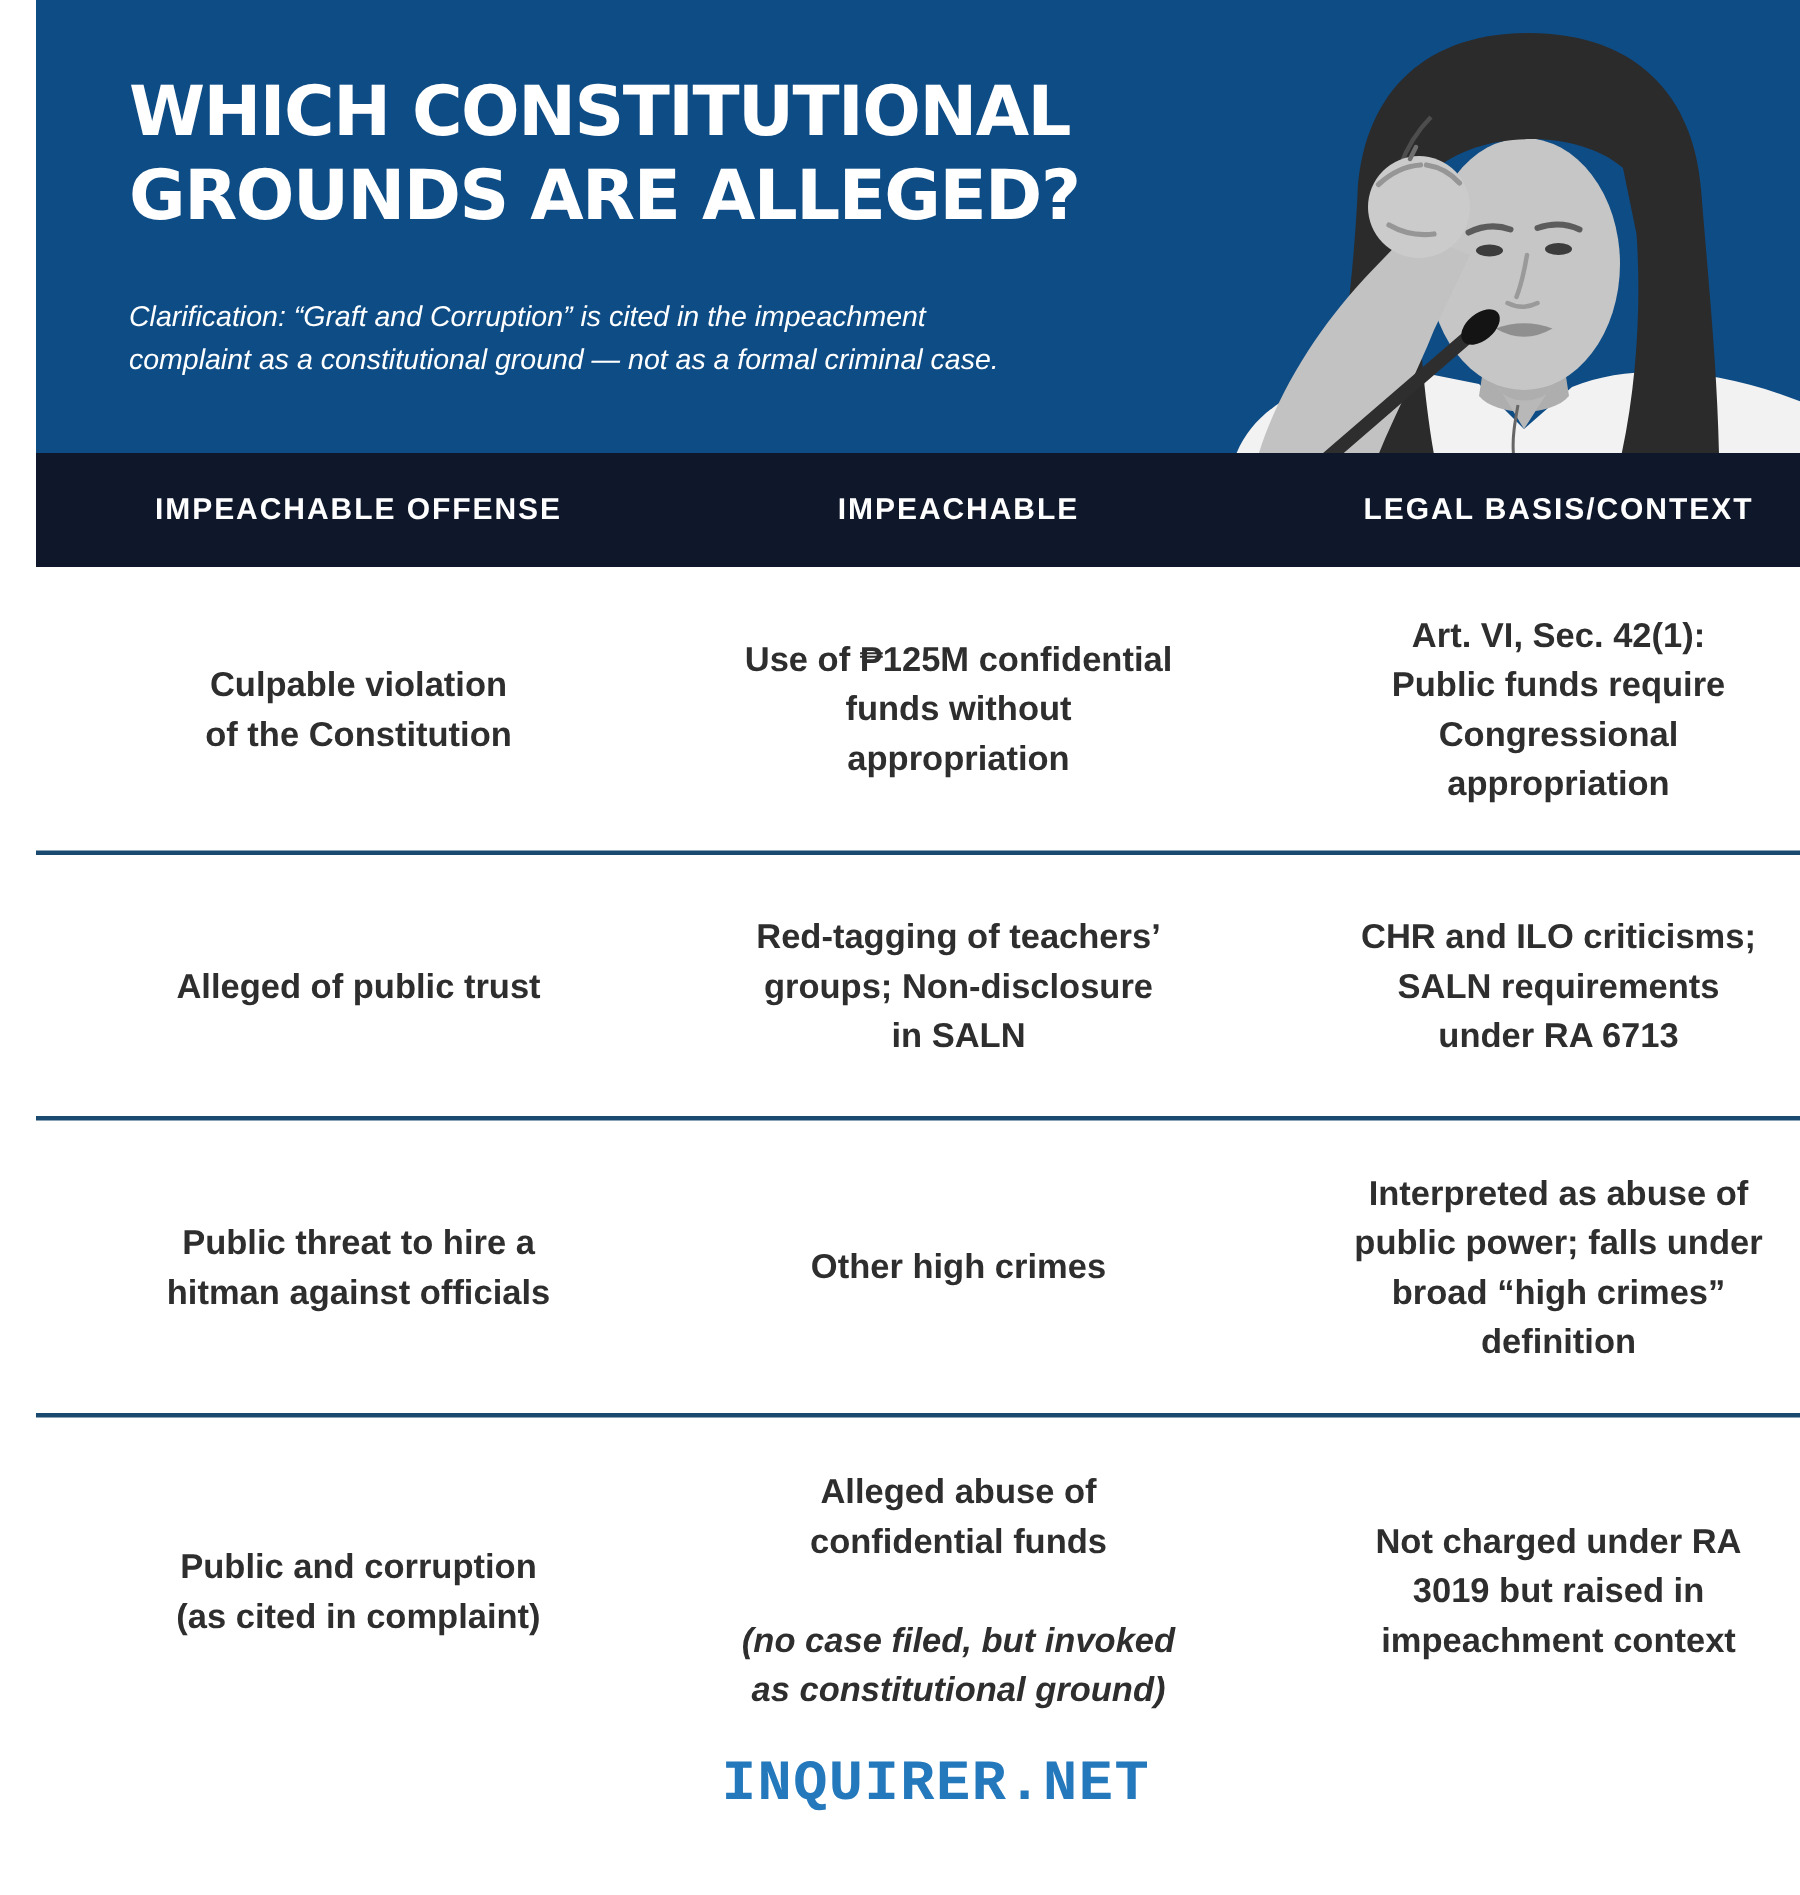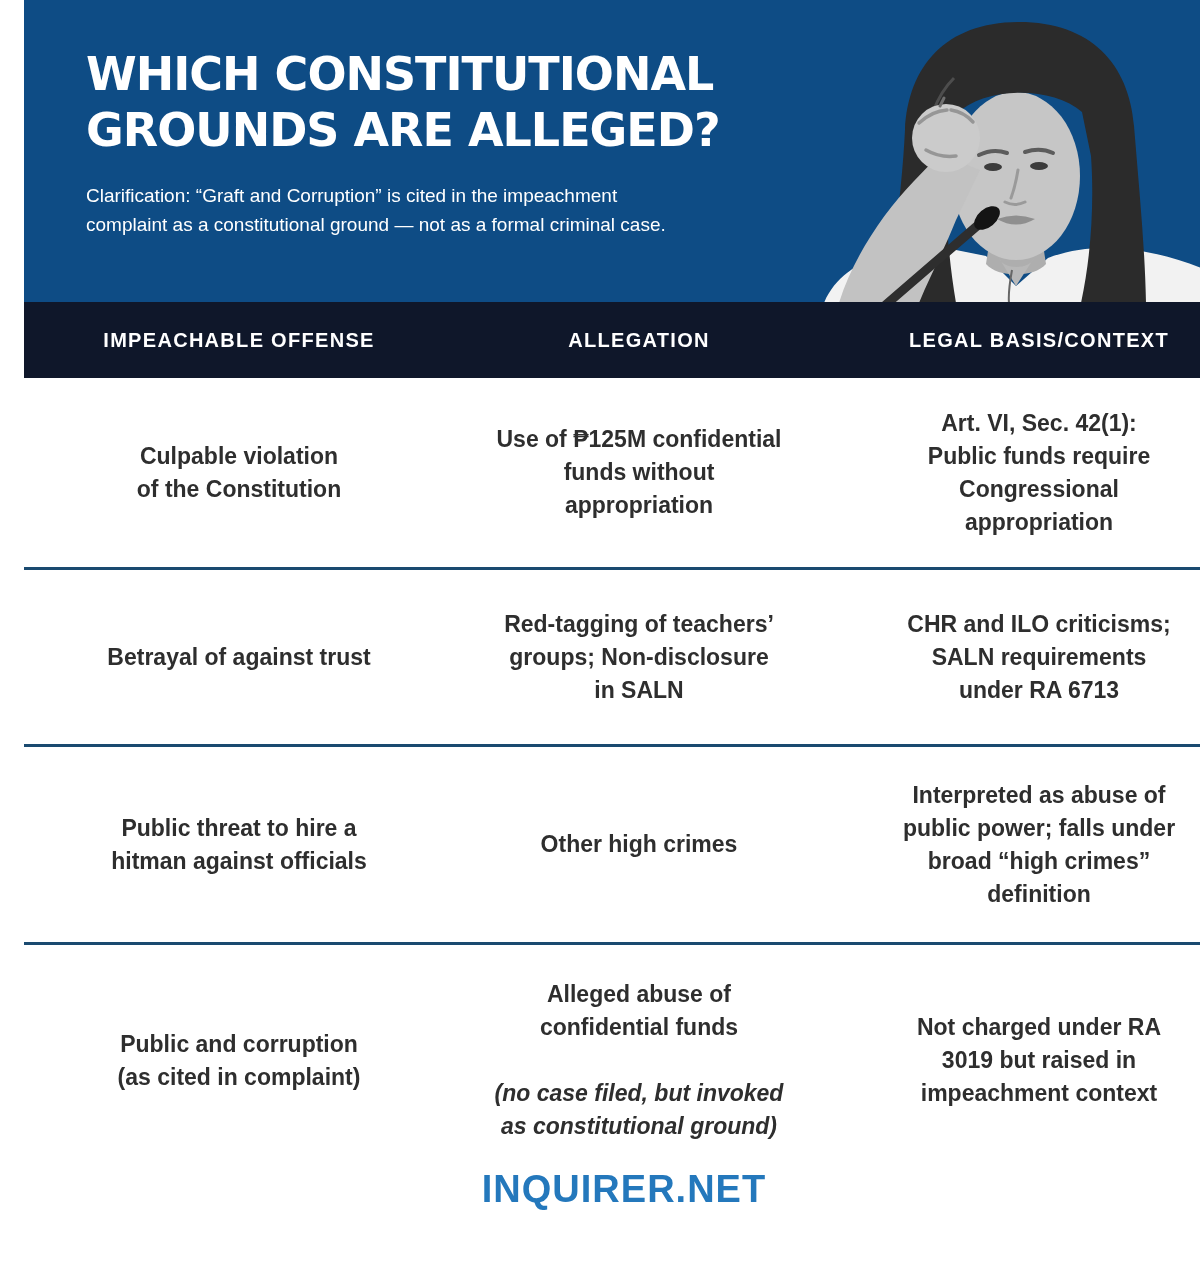--- a/index.html
+++ b/index.html
@@ -22,22 +22,23 @@
     position:absolute;left:62px;top:46px;
     color:#ffffff;
     font-family:"DejaVu Sans","Liberation Sans",sans-serif;
     font-weight:bold;
     font-size:46px;
     letter-spacing:-1px;
     line-height:56px;
     white-space:nowrap;
   }
   .hero-clarification{
-    position:absolute;left:62px;top:181px;
+    position:absolute;left:62px;top:197px;
     color:#ffffff;
+    font-style:italic;
     font-size:19px;
     line-height:29px;
     white-space:pre-line;
   }
   .portrait{
     position:absolute;right:0;top:18px;
     width:430px;height:285px;
   }
   
   .band{
@@ -86,21 +87,21 @@
     white-space:pre-line;
   }
   
   .footer{
     width:1200px;height:123px;
     display:flex;justify-content:center;align-items:flex-start;
     padding-top:28px;
     box-sizing:border-box;
   }
   .logo{
-    font-family:Liberation Sans, sans-serif;
+    font-family:Liberation Mono, monospace;
     font-weight:bold;
     font-size:38px;
     letter-spacing:1px;
     color:#2478bc;
   }
 </style>
 </head>
 <body>
 
 <div class="poster">
@@ -147,40 +148,40 @@
         <line x1="88" y1="290" x2="183" y2="208" stroke="#2e2e2e" stroke-width="9" stroke-linecap="round"></line>
         <ellipse cx="193" cy="200" rx="15" ry="9" fill="#141414" transform="rotate(-40 193 200)"></ellipse>
       </g>
 
       <path d="M 218,252 C 216,263 214,274 215,285" stroke="#666666" stroke-width="2" fill="none"></path>
     </svg>
   </div>
 
   <div class="band">
     <div class="col-header">IMPEACHABLE OFFENSE</div>
-    <div class="col-header">ALLEGATION</div>
+    <div class="col-header">IMPEACHABLE</div>
     <div class="col-header">LEGAL BASIS/CONTEXT</div>
   </div>
 
   <div class="table">
 
     <div class="t-row row1">
       <div class="cell">Culpable violation
 of the Constitution</div>
       <div class="cell">Use of ₱125M confidential
 funds without
 appropriation</div>
       <div class="cell">Art. VI, Sec. 42(1):
 Public funds require
 Congressional
 appropriation</div>
     </div>
 
     <div class="t-row row2">
-      <div class="cell">Betrayal of against trust</div>
+      <div class="cell">Alleged of public trust</div>
       <div class="cell">Red-tagging of teachers’
 groups; Non-disclosure
 in SALN</div>
       <div class="cell">CHR and ILO criticisms;
 SALN requirements
 under RA 6713</div>
     </div>
 
     <div class="t-row row3">
       <div class="cell">Public threat to hire a

